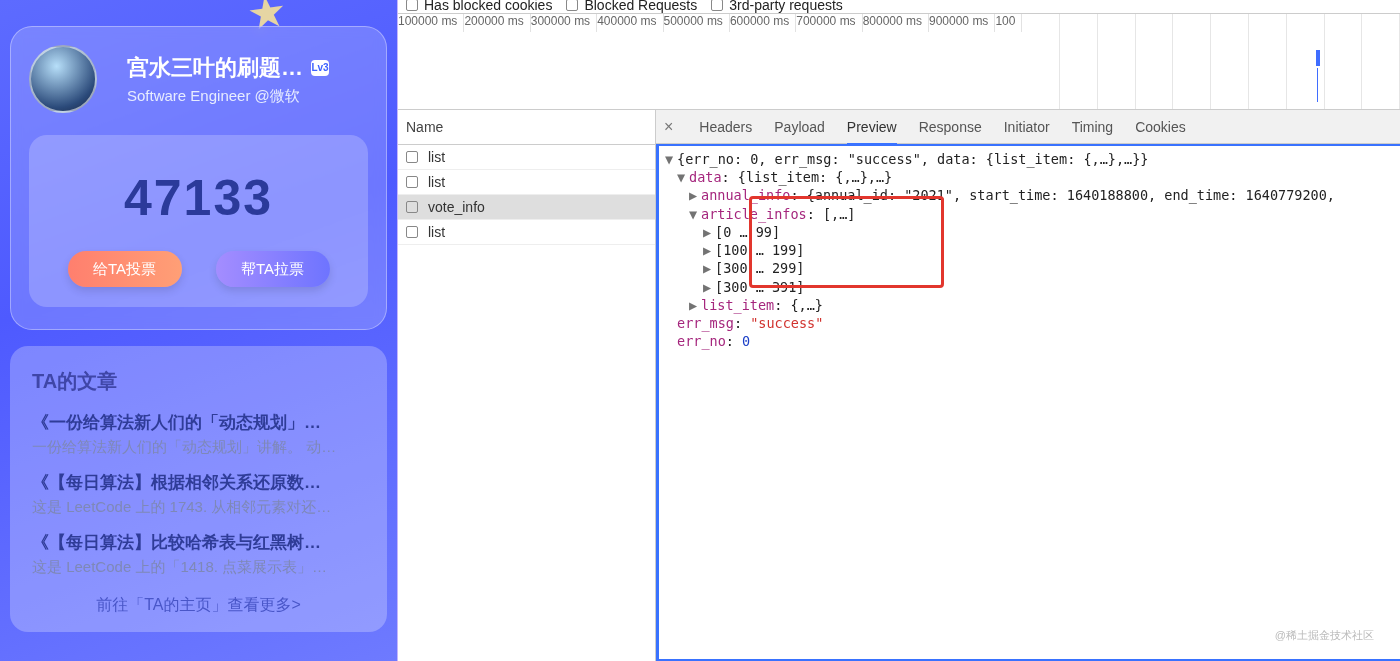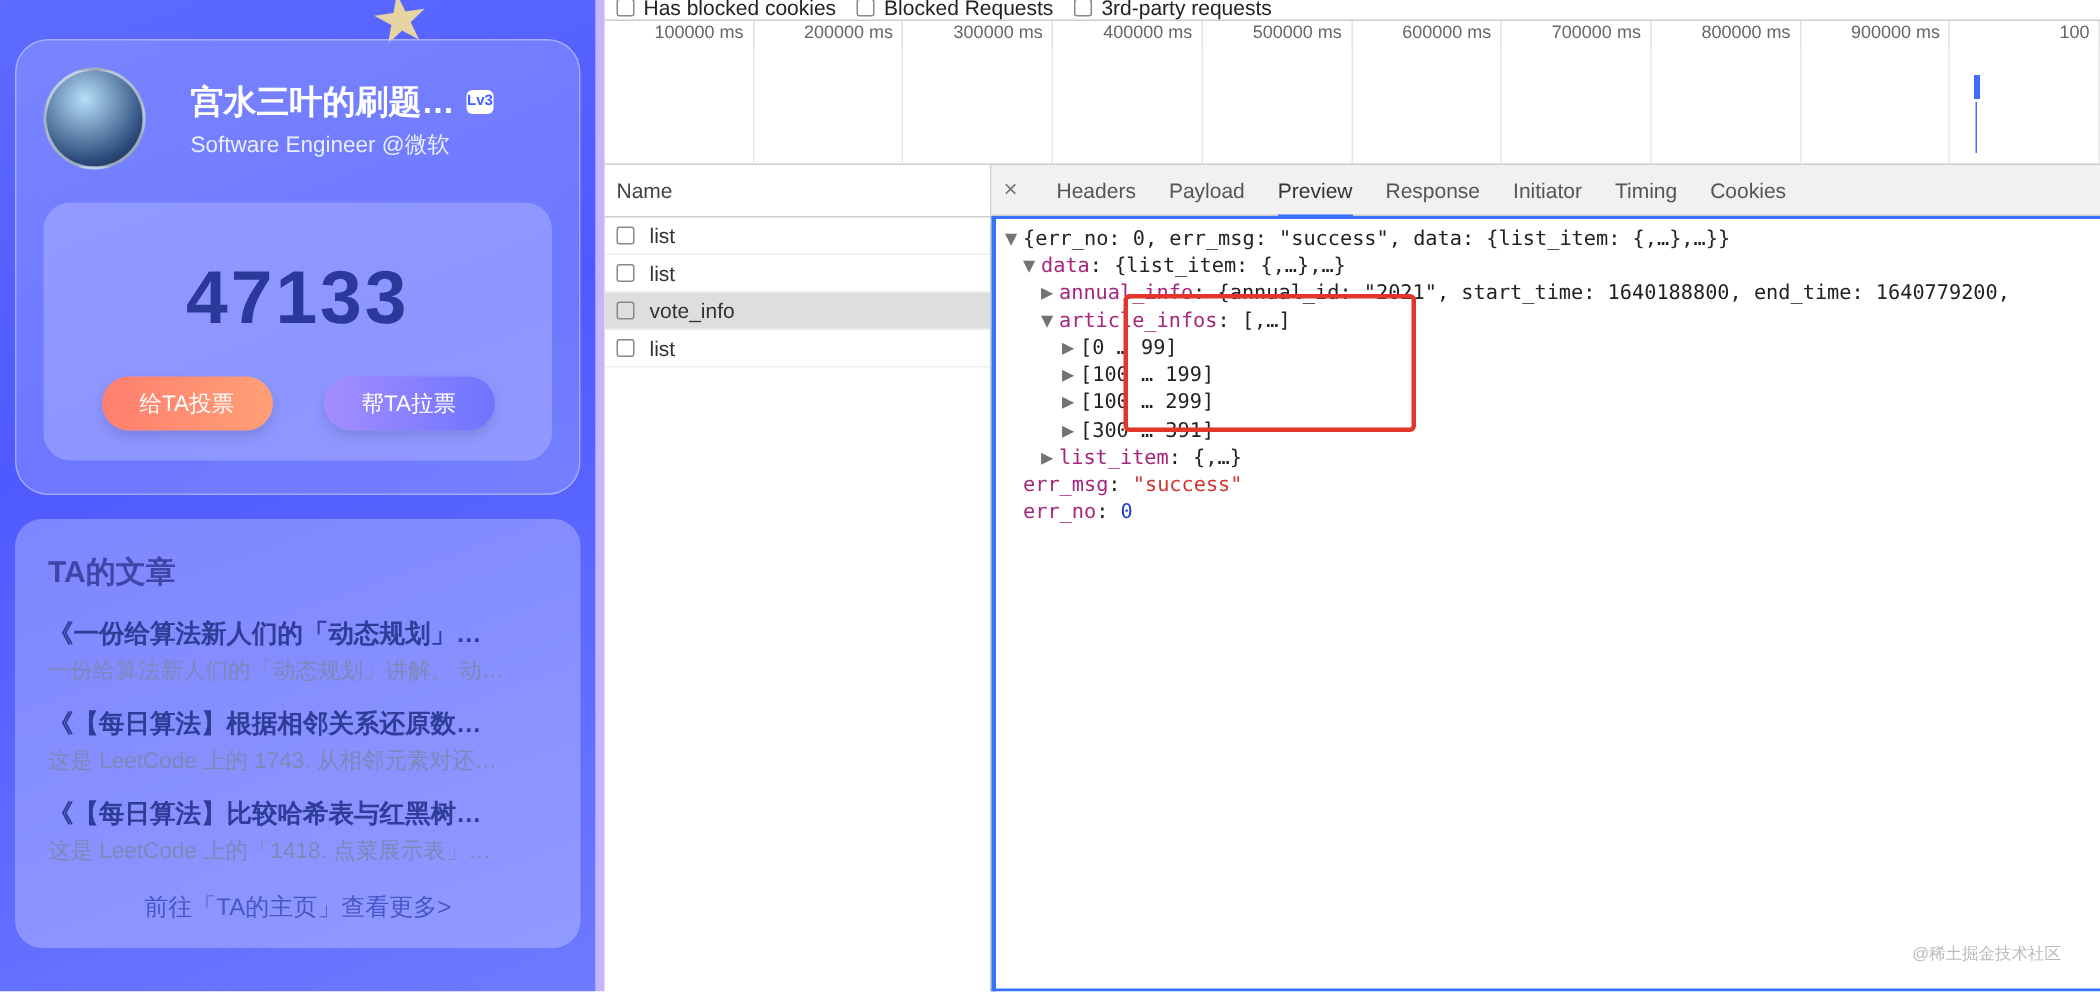--- a/index.html
+++ b/index.html
@@ -89,33 +89,33 @@
       color: #7e88b7; font-size: 15px; margin-top: 4px;
       white-space: nowrap; overflow: hidden; text-overflow: ellipsis;
     }
     .more-link {
       display: block; text-align: center; color: #4956c8;
       font-size: 16px; margin-top: 18px; cursor: pointer;
     }
     
     .devtools {
       flex: 1; height: 100%;
-      border-left: 6px solid #c4b5fd;
+      border-left: 1px solid #c4b5fd;
       display: flex; flex-direction: column;
       font-size: 13px; color: #333;
     }
     .filter-row {
       padding: 0 8px 4px; display: flex; gap: 14px; align-items: center;
       border-bottom: 1px solid #ccc; height: 14px;
     }
     .chk { display: flex; align-items: center; gap: 6px; font-size: 14px; color: #222; }
     .chk-box { width: 12px; height: 12px; border: 1px solid #888; border-radius: 2px; }
     .timeline {
       height: 96px; border-bottom: 1px solid #ccc; position: relative;
-      display: flex; flex-direction: column;
+      display: flex; flex-direction: row;
     }
     .tick-row { display: flex; height: 18px; }
     .tick { flex: 1; text-align: right; font-size: 12px; color: #666; white-space: nowrap; padding-right: 6px; border-right: 1px solid #e2e2e2; }
     .timeline-body { flex: 1; display: flex; }
     .lane { flex: 1; border-right: 1px solid #e6e6e6; position: relative; }
     .marker-dot {
       position: absolute; top: 36px; width: 4px; height: 16px;
       background: #3f6dff; right: 80px;
     }
     .marker-line {
@@ -282,21 +282,21 @@
         <span class="close-x">×</span>
         <span id="dtabs"><span class="dtab" style="margin-right: 22px;">Headers</span><span class="dtab" style="margin-right: 22px;">Payload</span><span class="dtab active" style="margin-right: 22px;">Preview</span><span class="dtab" style="margin-right: 22px;">Response</span><span class="dtab" style="margin-right: 22px;">Initiator</span><span class="dtab" style="margin-right: 22px;">Timing</span><span class="dtab" style="margin-right: 22px;">Cookies</span></span>
       </div>
       <div class="preview-body">
         <div class="tree-line"><span class="arrow">▼</span><span class="plain">{err_no: 0, err_msg: "success", data: {list_item: {,…},…}}</span></div>
         <div class="tree-line i1"><span class="arrow">▼</span><span class="key">data</span><span class="plain">: {list_item: {,…},…}</span></div>
         <div class="tree-line i2"><span class="arrow">▶</span><span class="key">annual_info</span><span class="plain">: {annual_id: "2021", start_time: 1640188800, end_time: 1640779200,</span></div>
         <div class="tree-line i2"><span class="arrow">▼</span><span class="key">article_infos</span><span class="plain">: [,…]</span></div>
         <div class="tree-line i3"><span class="arrow">▶</span><span class="plain">[0 … 99]</span></div>
         <div class="tree-line i3"><span class="arrow">▶</span><span class="plain">[100 … 199]</span></div>
-        <div class="tree-line i3"><span class="arrow">▶</span><span class="plain">[100 … 299]</span></div>
+        <div class="tree-line i3"><span class="arrow">▶</span><span class="plain">[300 … 299]</span></div>
         <div class="tree-line i3"><span class="arrow">▶</span><span class="plain">[300 … 391]</span></div>
         <div class="tree-line i2"><span class="arrow">▶</span><span class="key">list_item</span><span class="plain">: {,…}</span></div>
         <div class="tree-line i1"><span class="key">err_msg</span><span class="plain">: </span><span class="val-str">"success"</span></div>
         <div class="tree-line i1"><span class="key">err_no</span><span class="plain">: </span><span class="val-num">0</span></div>
       </div>
     </div>
   </div>
 </div>
 
 <div class="highlight-box"></div>

